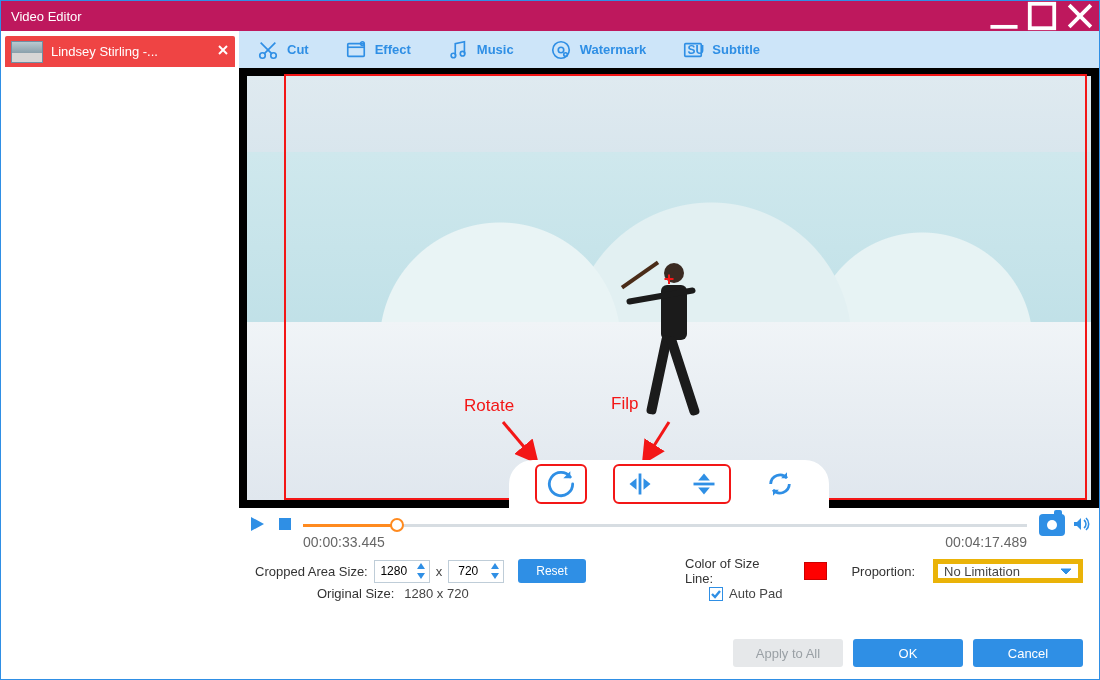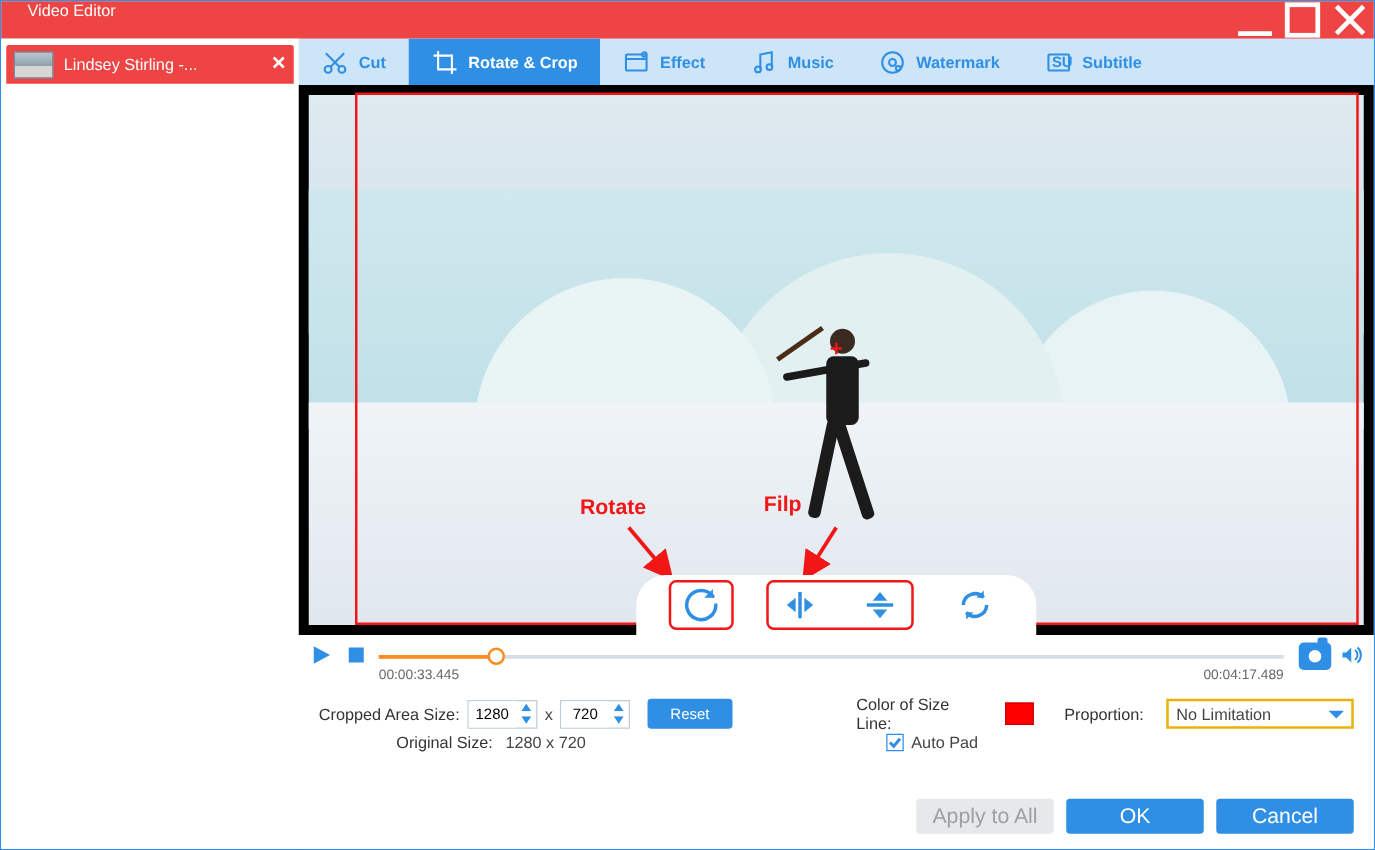--- a/index.html
+++ b/index.html
@@ -1,17 +1,17 @@
 <!DOCTYPE html>
 <html><head>
 <meta charset="utf-8">
 <style>
   *{box-sizing:border-box;margin:0;padding:0;font-family:"Segoe UI",Arial,sans-serif;font-size:13px;-webkit-user-select:none;user-select:none}
   html,body{width:1100px;height:680px;overflow:hidden;background:#fff}
-  .titlebar{height:30px;background:#ef4444;color:#fff;display:flex;padding-left:21px}
+  .titlebar{height:30px;background:#be185d;color:#fff;display:flex;align-items:center;padding-left:10px}
   .titlebar .spacer{flex:1}
   .titlebar .winbtn{width:38px;height:30px;display:flex;align-items:center;justify-content:center}
   .titlebar .winbtn svg{stroke:#fff;fill:none;stroke-width:1.4}
 
   
   .row2{height:37px;background:#cde5f9;display:flex;align-items:stretch}
   .filetab{width:238px;background:#fff;height:37px;display:flex;align-items:center;padding:4px 4px 0 4px}
   .filetab .chip{flex:1;height:31px;background:#ef4444;color:#fff;display:flex;align-items:center;padding:0 6px;border-radius:2px 2px 0 0}
   .thumb{width:32px;height:22px;margin-right:8px;background:linear-gradient(180deg,#b9c9cf 0%,#8aa0ab 55%,#d7d6d5 55%,#d7d6d5 100%);border:1px solid #6f8fa4}
   .chip .x svg{stroke:#fff;stroke-width:2}
@@ -46,64 +46,64 @@
   
   .fig{position:absolute;left:47%;top:44%;width:60px;height:190px}
   .fig .head{width:20px;height:20px;background:#3a2a22;border-radius:50%;margin:0 auto}
   .fig .torso{width:26px;height:55px;background:#1b1b1b;margin:2px auto 0;border-radius:6px}
   .fig .arm{position:absolute;width:70px;height:6px;background:#1b1b1b;top:30px;left:-18px;transform:rotate(-10deg);border-radius:3px}
   .fig .leg1{position:absolute;width:10px;height:80px;background:#1b1b1b;left:10px;top:72px;transform:rotate(12deg);border-radius:4px}
   .fig .leg2{position:absolute;width:10px;height:82px;background:#1b1b1b;left:34px;top:72px;transform:rotate(-18deg);border-radius:4px}
   .fig .bow{position:absolute;width:44px;height:4px;background:#4a2c18;top:10px;left:-26px;transform:rotate(-35deg)}
 
   
-  .ann{position:absolute;color:#f31616;font-weight:700;font-size:17px}
+  .ann{position:absolute;color:#f31616;font-weight:400;font-size:17px}
 
   
   .dock{position:absolute;left:50%;bottom:0;transform:translateX(-50%);
         width:320px;height:48px;background:#fff;border-radius:24px 24px 0 0;
         display:flex;align-items:center;justify-content:center;gap:26px}
   .dockbtn{width:46px;height:36px;display:flex;align-items:center;justify-content:center}
   .dockbtn svg{width:28px;height:28px;stroke:#2f8fe5;fill:none;stroke-width:2.4}
   .redbox{border:2.5px solid #f31616;border-radius:6px;padding:0 2px;height:40px;display:flex;align-items:center;gap:18px}
   .redbox.single{width:52px;justify-content:center}
 
   
   .playbar{height:34px;display:flex;align-items:center;padding:0 8px;gap:8px}
   .pbbtn svg{width:20px;height:20px}
   .timeline{flex:1;position:relative;height:10px}
   .track{position:absolute;left:0;right:0;top:4px;height:3px;background:#d7dde2}
   .tfill{position:absolute;left:0;top:4px;height:3px;background:#ff8a1f}
   .thumbk{position:absolute;top:-2px;width:14px;height:14px;border-radius:50%;background:#fff;border:2px solid #ff8a1f}
-  .timetxt{position:absolute;font-size:11px;color:#666;top:14px}
+  .timetxt{position:absolute;font-size:14px;color:#666;top:14px}
   .rightbtns{display:flex;align-items:center;margin-left:4px}
   .camerabox{width:26px;height:22px;background:#2f8fe5;border-radius:4px;position:relative;display:flex;align-items:center;justify-content:center}
   .camerabox:before{content:"";position:absolute;top:-4px;right:3px;width:8px;height:6px;background:#2f8fe5;border-radius:2px 2px 0 0}
   .camerabox .lens{width:10px;height:10px;border-radius:50%;background:#fff}
 
   
   .settings{padding:14px 16px 8px 16px;display:grid;grid-template-columns:430px 1fr;color:#444}
   .field{display:flex;align-items:center;gap:6px}
   .lbl{color:#333}
   .numbox{display:flex;align-items:stretch;height:23px;border:1px solid #bfcdd8}
   .numbox input{width:38px;border:none;text-align:center;font-size:12px;outline:none}
   .spin{width:16px;display:flex;flex-direction:column}
   .spin div{flex:1;display:flex;align-items:center;justify-content:center}
   .spin svg{width:8px;height:6px}
   .btn{height:24px;padding:0 18px;border:none;border-radius:3px;background:#2f8fe5;color:#fff;font-size:12px;cursor:pointer}
   .swatch{width:24px;height:18px;background:#f00;border:1px solid #c00}
-  .sel{height:24px;border:2px solid #eab308;display:flex;align-items:center;padding:0 6px;min-width:150px;justify-content:space-between;background:#fff}
+  .sel{height:24px;border:5px solid #eab308;display:flex;align-items:center;padding:0 6px;min-width:150px;justify-content:space-between;background:#fff}
   .sel svg{width:12px;height:12px;stroke:#2f8fe5;fill:#2f8fe5}
   .chk{display:flex;align-items:center;gap:6px}
   .chkbox{width:14px;height:14px;border:1px solid #2f8fe5;display:flex;align-items:center;justify-content:center}
   .chkbox svg{width:10px;height:10px;stroke:#2f8fe5;stroke-width:2.4;fill:none}
 
   
   .footer{position:absolute;right:16px;bottom:12px;display:flex;gap:10px}
-  .fbtn{width:110px;height:28px;border:none;border-radius:3px;font-size:17px}
+  .fbtn{width:110px;height:28px;border:none;border-radius:3px;font-size:13px}
   .fbtn.primary{background:#2f8fe5;color:#fff}
   .fbtn.ghost{background:#e6e8ea;color:#9aa0a5}
 
   .wrap{position:relative;width:1100px;height:680px;border:1px solid #2f8fe5}
 </style>
 </head>
 <body>
 <div class="wrap">
 
 <div class="titlebar">
@@ -140,26 +140,20 @@
   </div>
   <div class="toolbar">
     <div class="tb">
       <svg viewBox="0 0 24 24">
             <circle class="ico" cx="6" cy="18" r="3"></circle>
             <circle class="ico" cx="18" cy="18" r="3"></circle>
             <line class="ico" x1="8" y1="16" x2="20" y2="4"></line>
             <line class="ico" x1="16" y1="16" x2="4" y2="4"></line>
           </svg>
       <span>Cut</span>
-    </div>
-    <div class="tb active">
-      <svg viewBox="0 0 24 24">
-            <path class="ico" d="M6 2v16h16M2 6h16v16"></path>
-          </svg>
-      <span>Rotate &amp; Crop</span>
     </div>
     <div class="tb">
       <svg viewBox="0 0 24 24">
             <rect class="ico" x="3" y="5" width="18" height="14" rx="1"></rect>
             <line class="ico" x1="3" y1="9" x2="21" y2="9"></line>
             <circle class="ico" cx="19" cy="5" r="2"></circle>
           </svg>
       <span>Effect</span>
     </div>
     <div class="tb">

